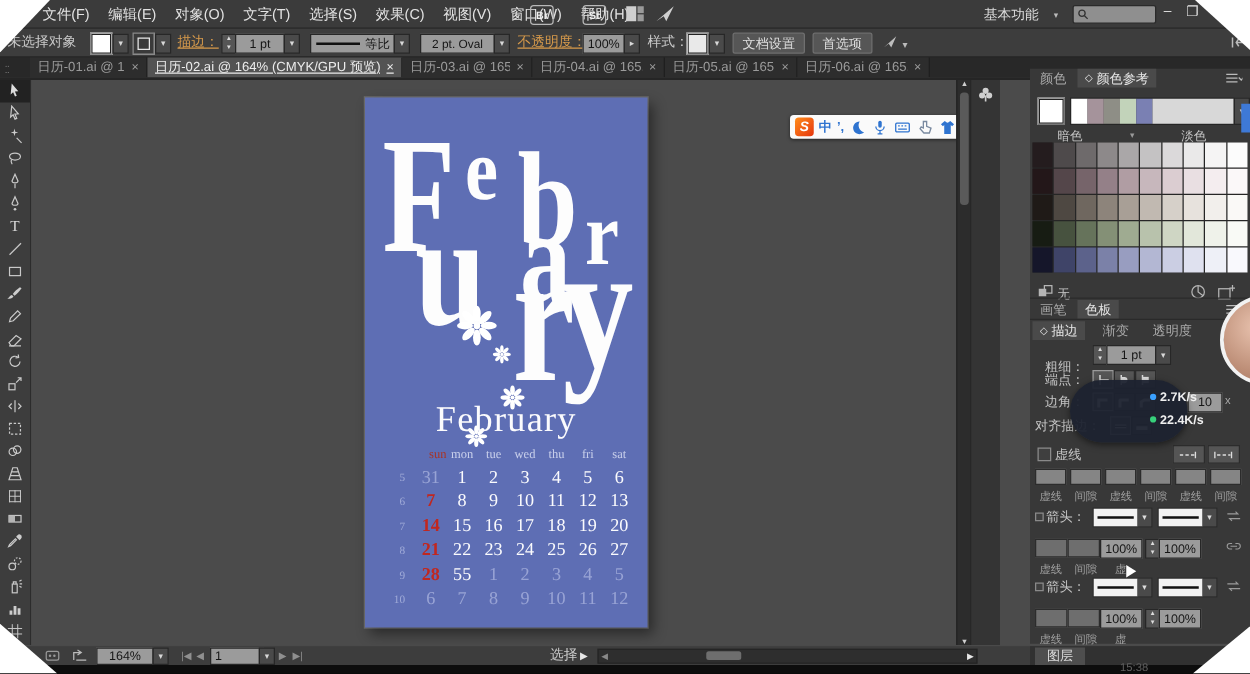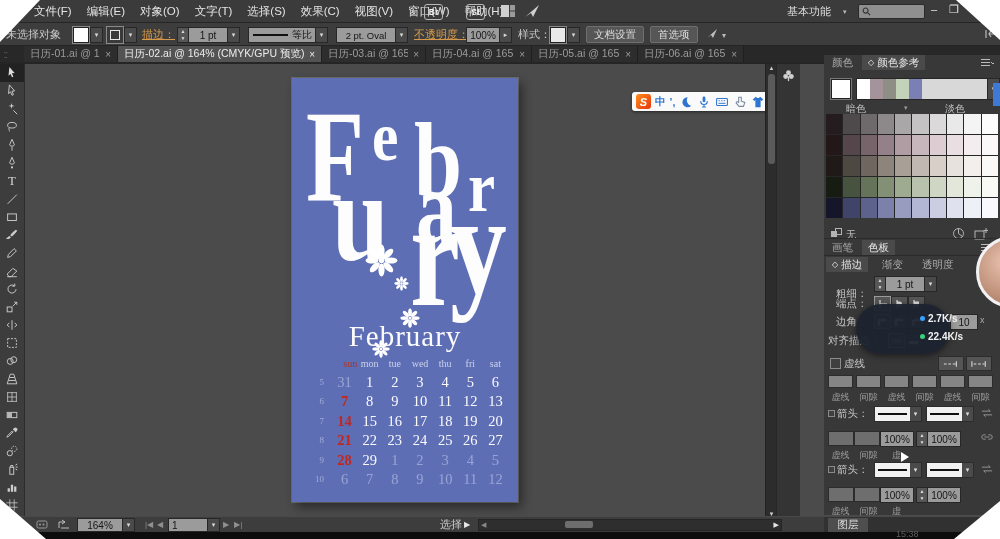--- a/index.html
+++ b/index.html
@@ -34,21 +34,21 @@
   .line-prev{height:2px;background:#111;flex:1;margin:0 4px;}
 
   
   .tab-bar{position:absolute;left:0;top:46px;width:1000px;height:16px;background:#282828;}
   #doc-tabs{position:absolute;left:24px;top:0;height:16px;display:flex;}
   .doc-tab{height:16px;background:#2d2d2d;border-right:1px solid #1f1f1f;display:flex;align-items:center;
     padding:0 6px;box-sizing:border-box;overflow:hidden;}
   .doc-tab .t-lbl{font-size:10.5px;color:#9b9b9b;white-space:nowrap;overflow:hidden;flex:1;}
   .doc-tab .t-close{font-size:10px;color:#9b9b9b;margin-left:5px;}
   .doc-tab.active{background:#535353;}
-  .doc-tab.active .t-lbl,.doc-tab.active .t-close{color:#ececec;}
+  .doc-tab.active .t-lbl,.doc-tab.active .t-close{color:#ececec;text-decoration:underline;}
   .tabbar-deco{position:absolute;left:4px;top:3px;font-size:8px;color:#777;}
 
   
   .main{position:absolute;left:0;top:62px;width:1000px;height:454px;background:#4b4b4b;border-top:2px solid #252525;}
   .tool-column{position:absolute;left:0;top:0;width:24px;height:454px;background:#3d3d3d;border-right:1px solid #2c2c2c;}
   .tool{width:24px;height:18px;display:flex;align-items:center;justify-content:center;}
   .tool.active{background:#222;}
   .ti{width:14px;height:14px;stroke:#c9c9c9;fill:none;stroke-width:1.1;}
 
   .canvas{position:absolute;left:25px;top:0;width:763px;height:454px;background:#4b4b4b;overflow:hidden;}
@@ -502,21 +502,21 @@
             <span class="wk">8</span>
             <span class="cell red">21</span>
             <span class="cell">22</span>
             <span class="cell">23</span>
             <span class="cell">24</span>
             <span class="cell">25</span>
             <span class="cell">26</span>
             <span class="cell">27</span>
             <span class="wk">9</span>
             <span class="cell red">28</span>
-            <span class="cell">29</span>
+            <span class="cell">55</span>
             <span class="cell dim">1</span>
             <span class="cell dim">2</span>
             <span class="cell dim">3</span>
             <span class="cell dim">4</span>
             <span class="cell dim">5</span>
             <span class="wk">10</span>
             <span class="cell dim">6</span>
             <span class="cell dim">7</span>
             <span class="cell dim">8</span>
             <span class="cell dim">9</span>

